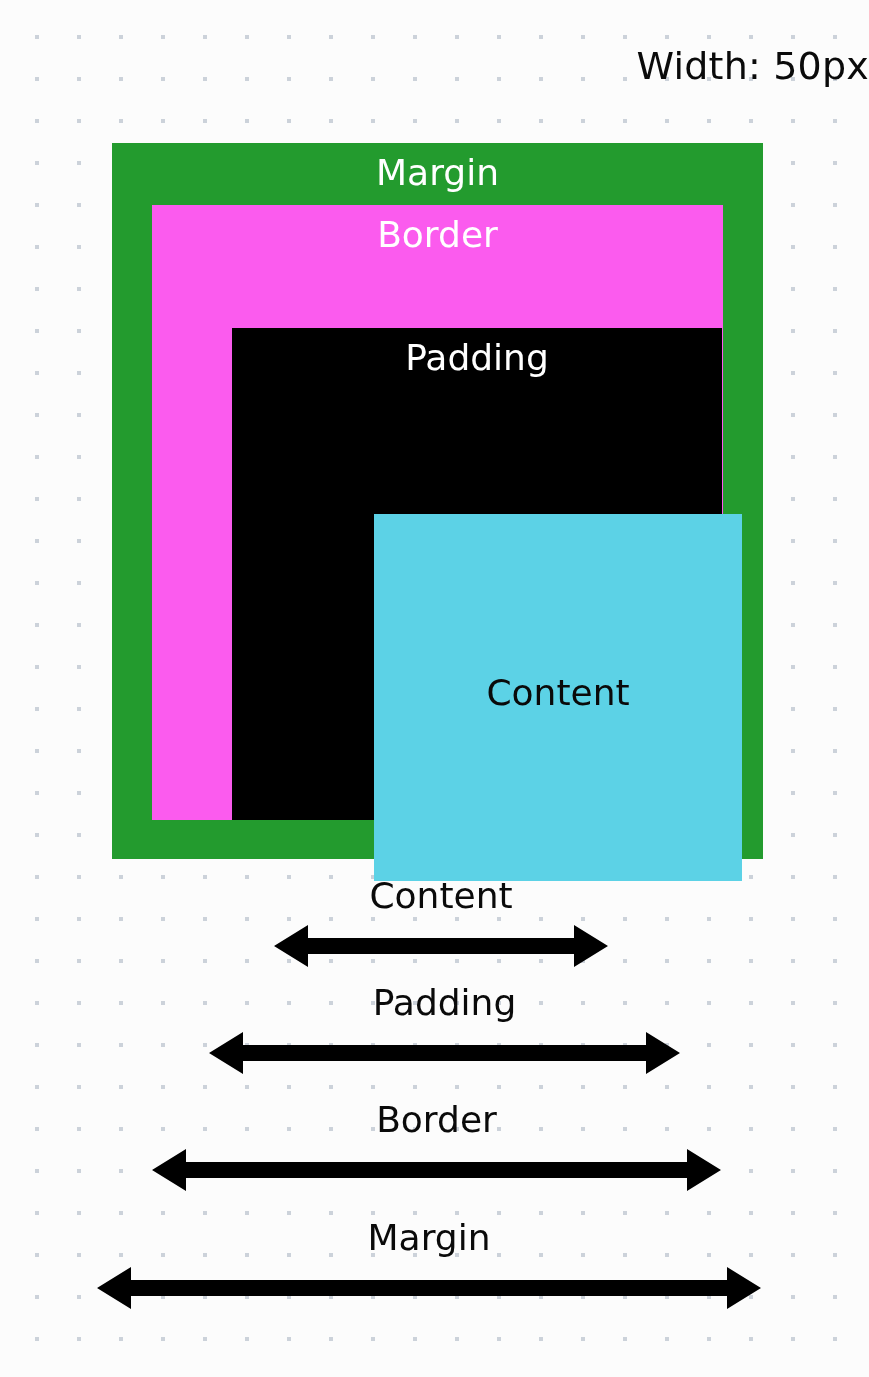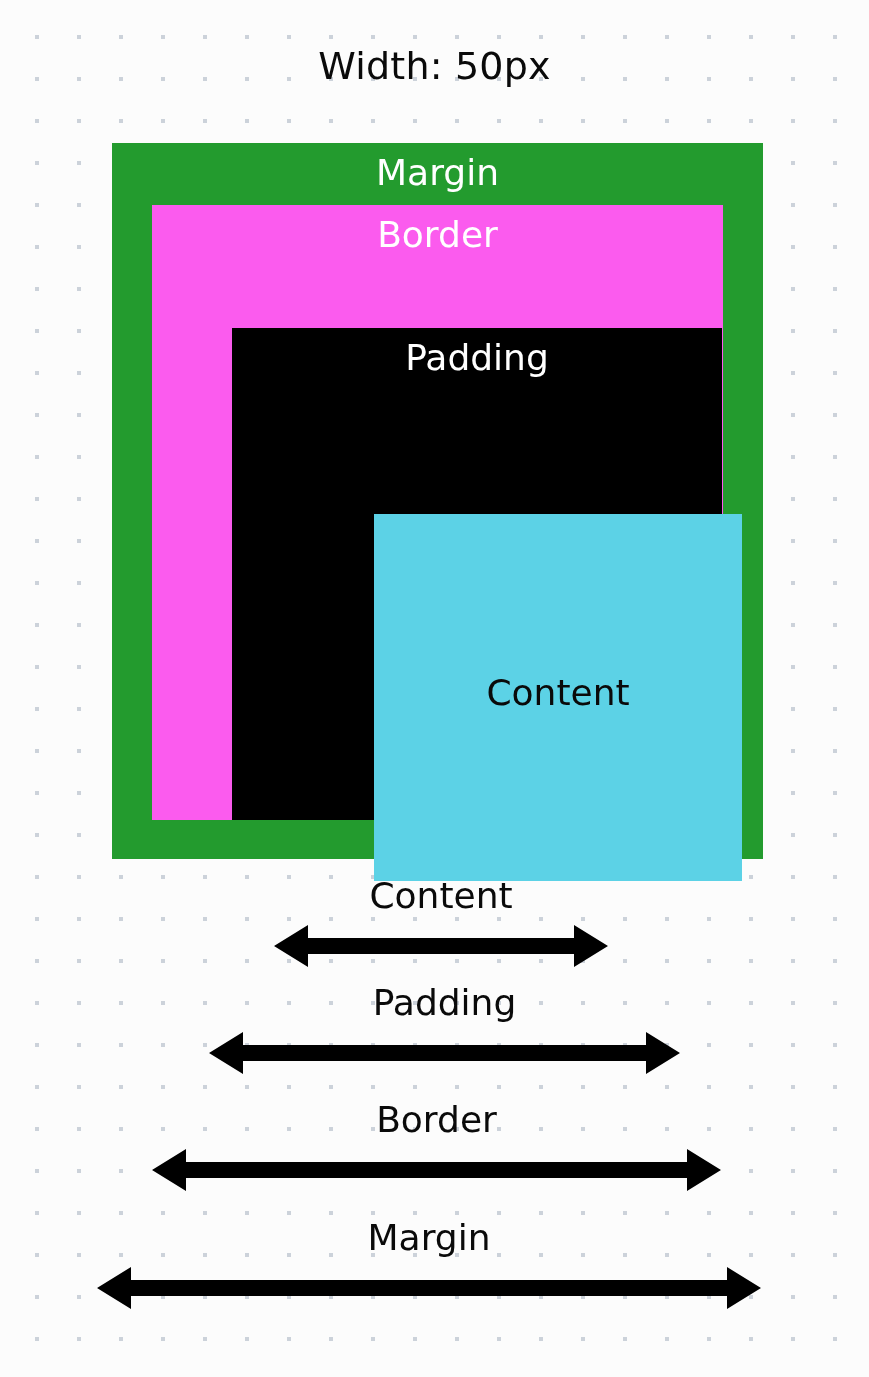--- a/index.html
+++ b/index.html
@@ -18,21 +18,21 @@
     background-position: 16px 16px;
     position: relative;
   }
 
   
   .page-title {
     position: absolute;
     left: 0;
     top: 44px;
     width: 869px;
-    text-align: center;
+    text-align: right;
     font-size: 38px;
     color: #0a0a0a;
     font-weight: 400;
     letter-spacing: 0.2px;
   }
 
   
   .boxmodel {
     position: absolute;
     left: 112px;

